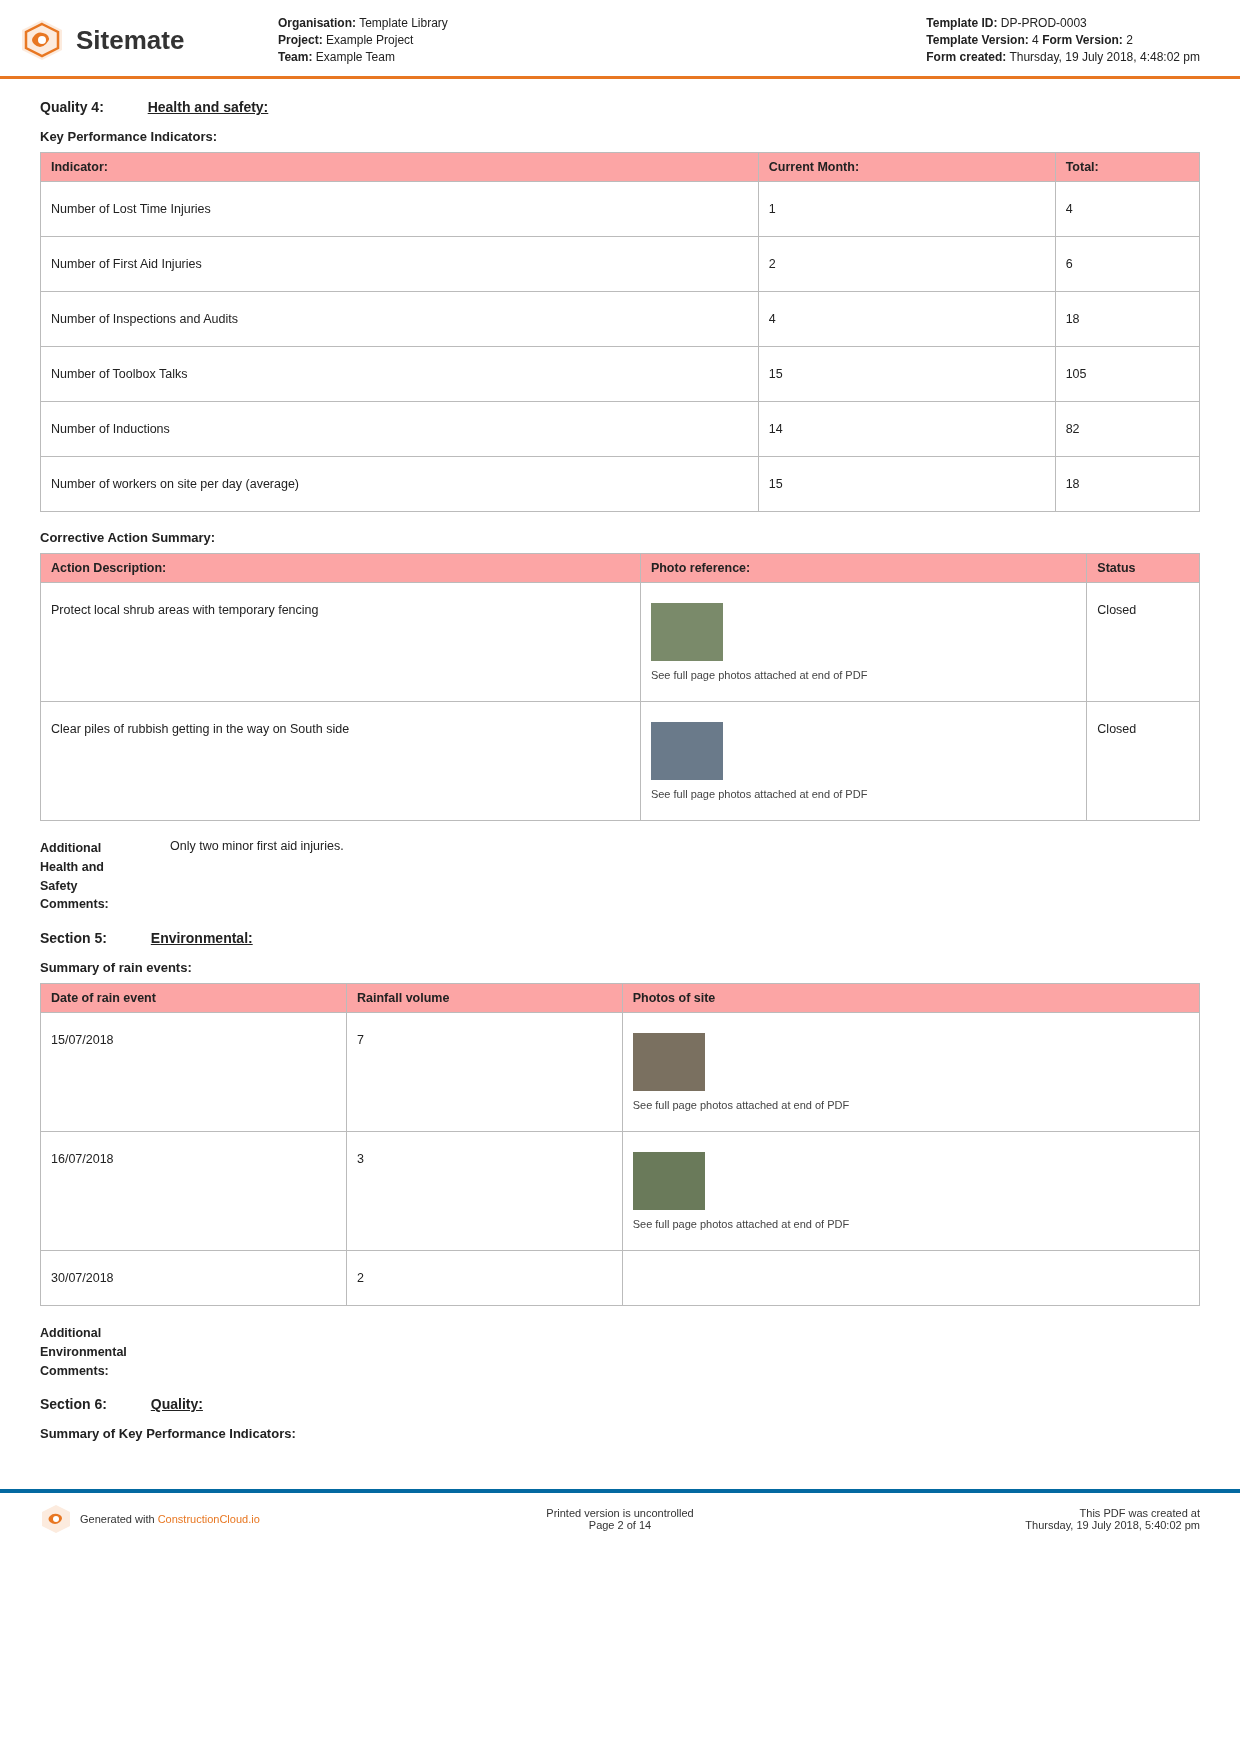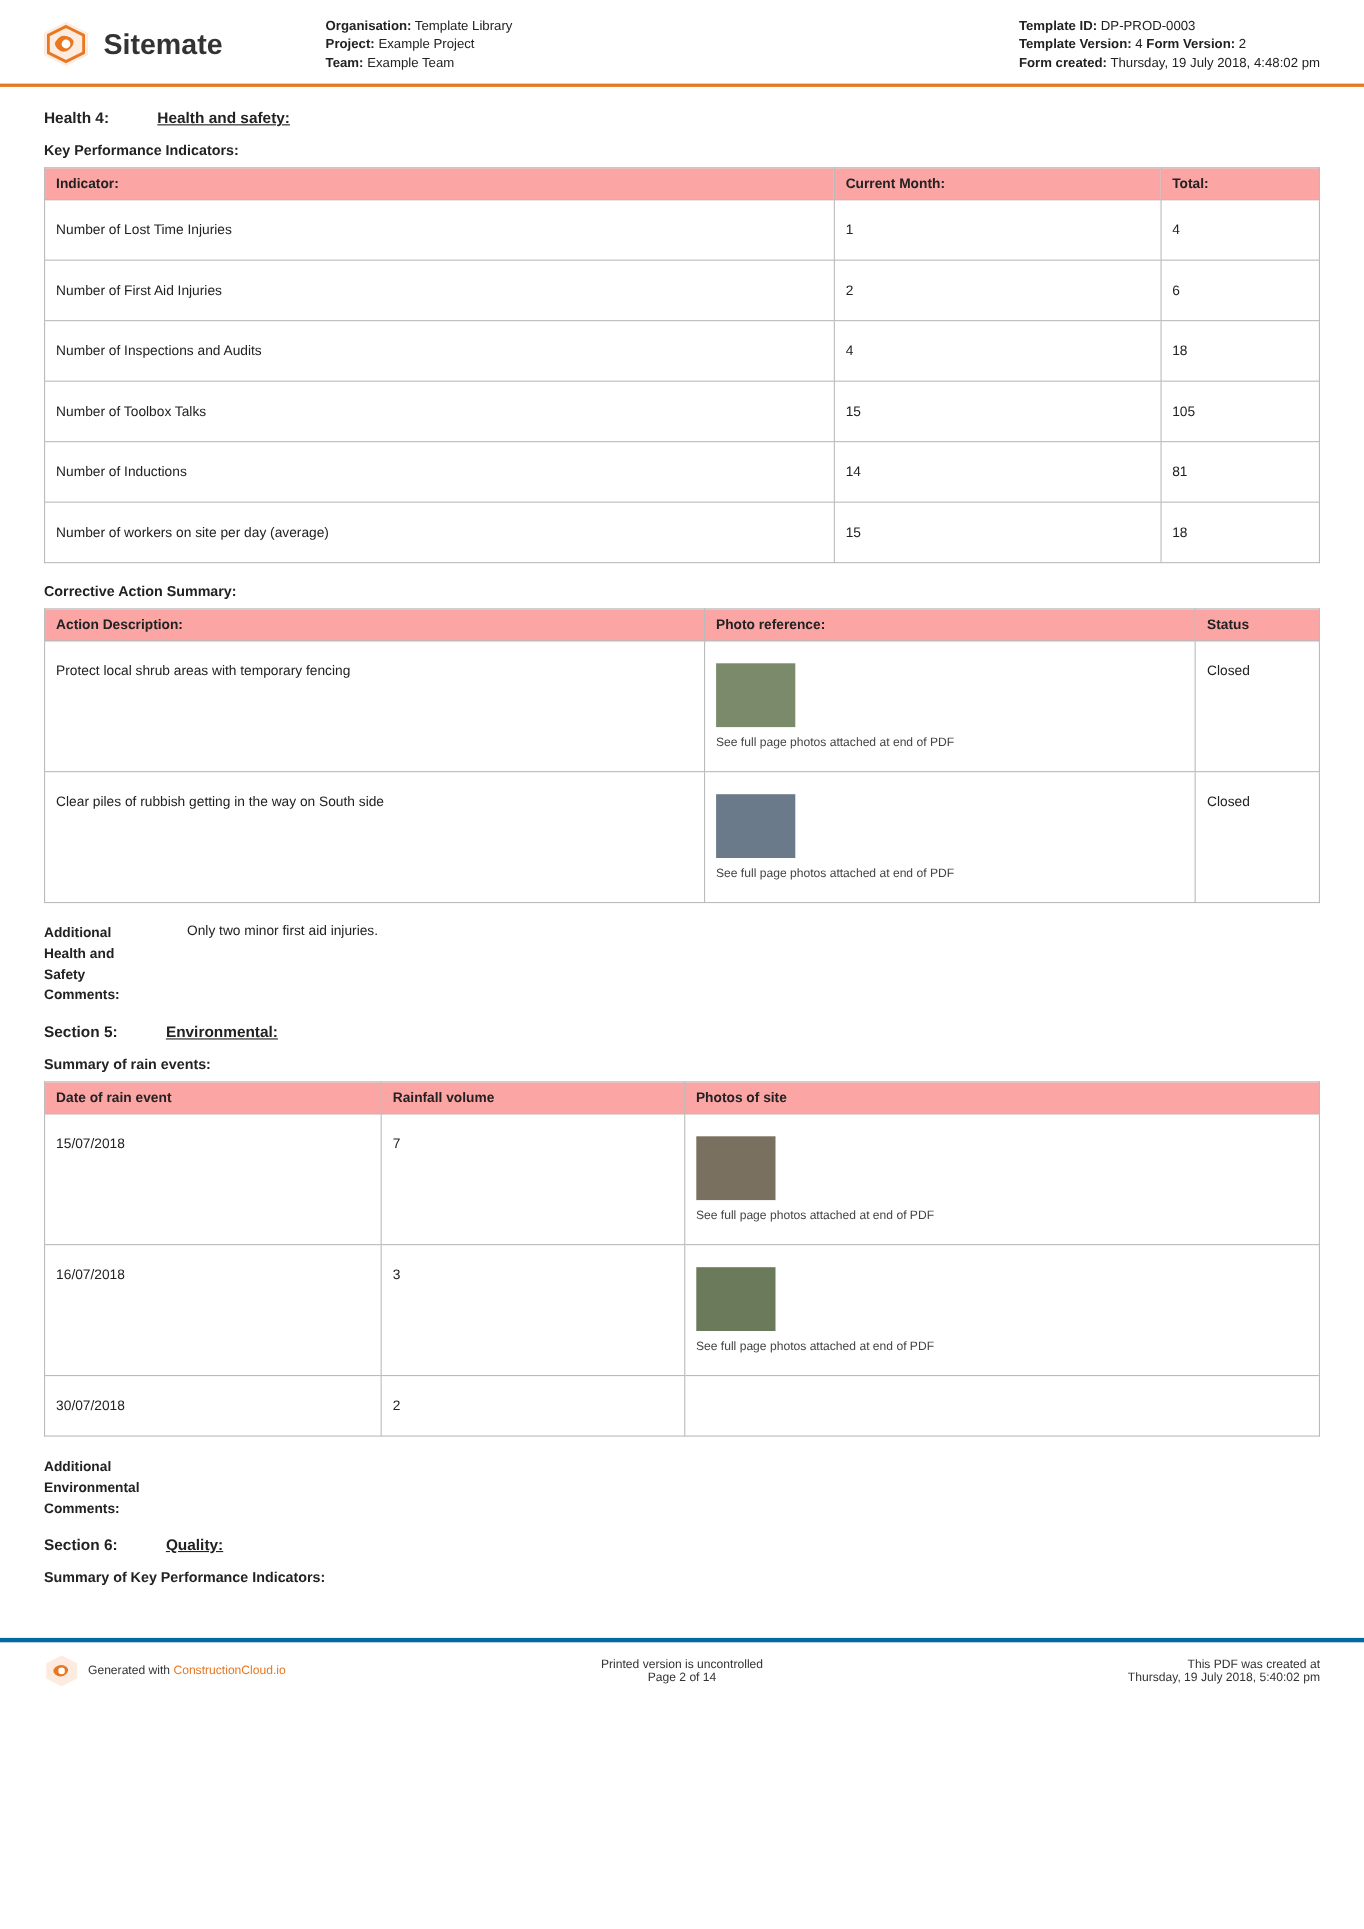--- a/index.html
+++ b/index.html
@@ -1,18 +1,18 @@
 <!DOCTYPE html>
 <html><head>
   <meta charset="utf-8">
   <style>
     * { box-sizing: border-box; margin: 0; padding: 0; }
     body { font-family: Arial, sans-serif; font-size: 13px; color: #222; background: #fff; width: 1240px; }
 
-    .header { display: flex; align-items: flex-start; padding: 16px 40px 12px 36px; border-bottom: 3px solid #e87722; }
+    .header { display: flex; align-items: flex-start; padding: 16px 40px 12px 18px; border-bottom: 3px solid #e87722; }
     .logo-area { display: flex; align-items: center; min-width: 200px; }
     .logo-icon { width: 48px; height: 48px; margin-right: 10px; }
     .logo-text { font-size: 26px; font-weight: bold; color: #333; }
     .header-meta { display: flex; flex: 1; justify-content: space-between; padding-left: 60px; font-size: 12px; }
     .header-col { display: flex; flex-direction: column; gap: 3px; }
     .header-col span strong { font-weight: bold; }
 
     .content { padding: 20px 40px 20px 40px; }
 
     .section-heading { font-size: 14px; font-weight: bold; margin-bottom: 14px; }
@@ -70,21 +70,21 @@
       <span><strong>Template ID:</strong> <span>DP-PROD-0003</span></span>
       <span><strong>Template Version:</strong> <span>4</span> <strong>Form Version:</strong> <span>2</span></span>
       <span><strong>Form created:</strong> <span>Thursday, 19 July 2018, 4:48:02 pm</span></span>
     </div>
   </div>
 </div>
 
 <div class="content">
 
   <div class="section-heading">
-    <span class="section-num">Health 4:</span>
+    <span class="section-num">Quality 4:</span>
     <span class="section-title">Health and safety:</span>
   </div>
 
   <div class="subsection-heading">Key Performance Indicators:</div>
 
   <table>
     <thead>
       <tr>
         <th>Indicator:</th>
         <th>Current Month:</th>
@@ -108,21 +108,21 @@
           <td>18</td>
         </tr>
         <tr>
           <td>Number of Toolbox Talks</td>
           <td>15</td>
           <td>105</td>
         </tr>
         <tr>
           <td>Number of Inductions</td>
           <td>14</td>
-          <td>81</td>
+          <td>82</td>
         </tr>
         <tr>
           <td>Number of workers on site per day (average)</td>
           <td>15</td>
           <td>18</td>
         </tr>
       </tbody>
   </table>
 
   <div class="subsection-heading">Corrective Action Summary:</div>

